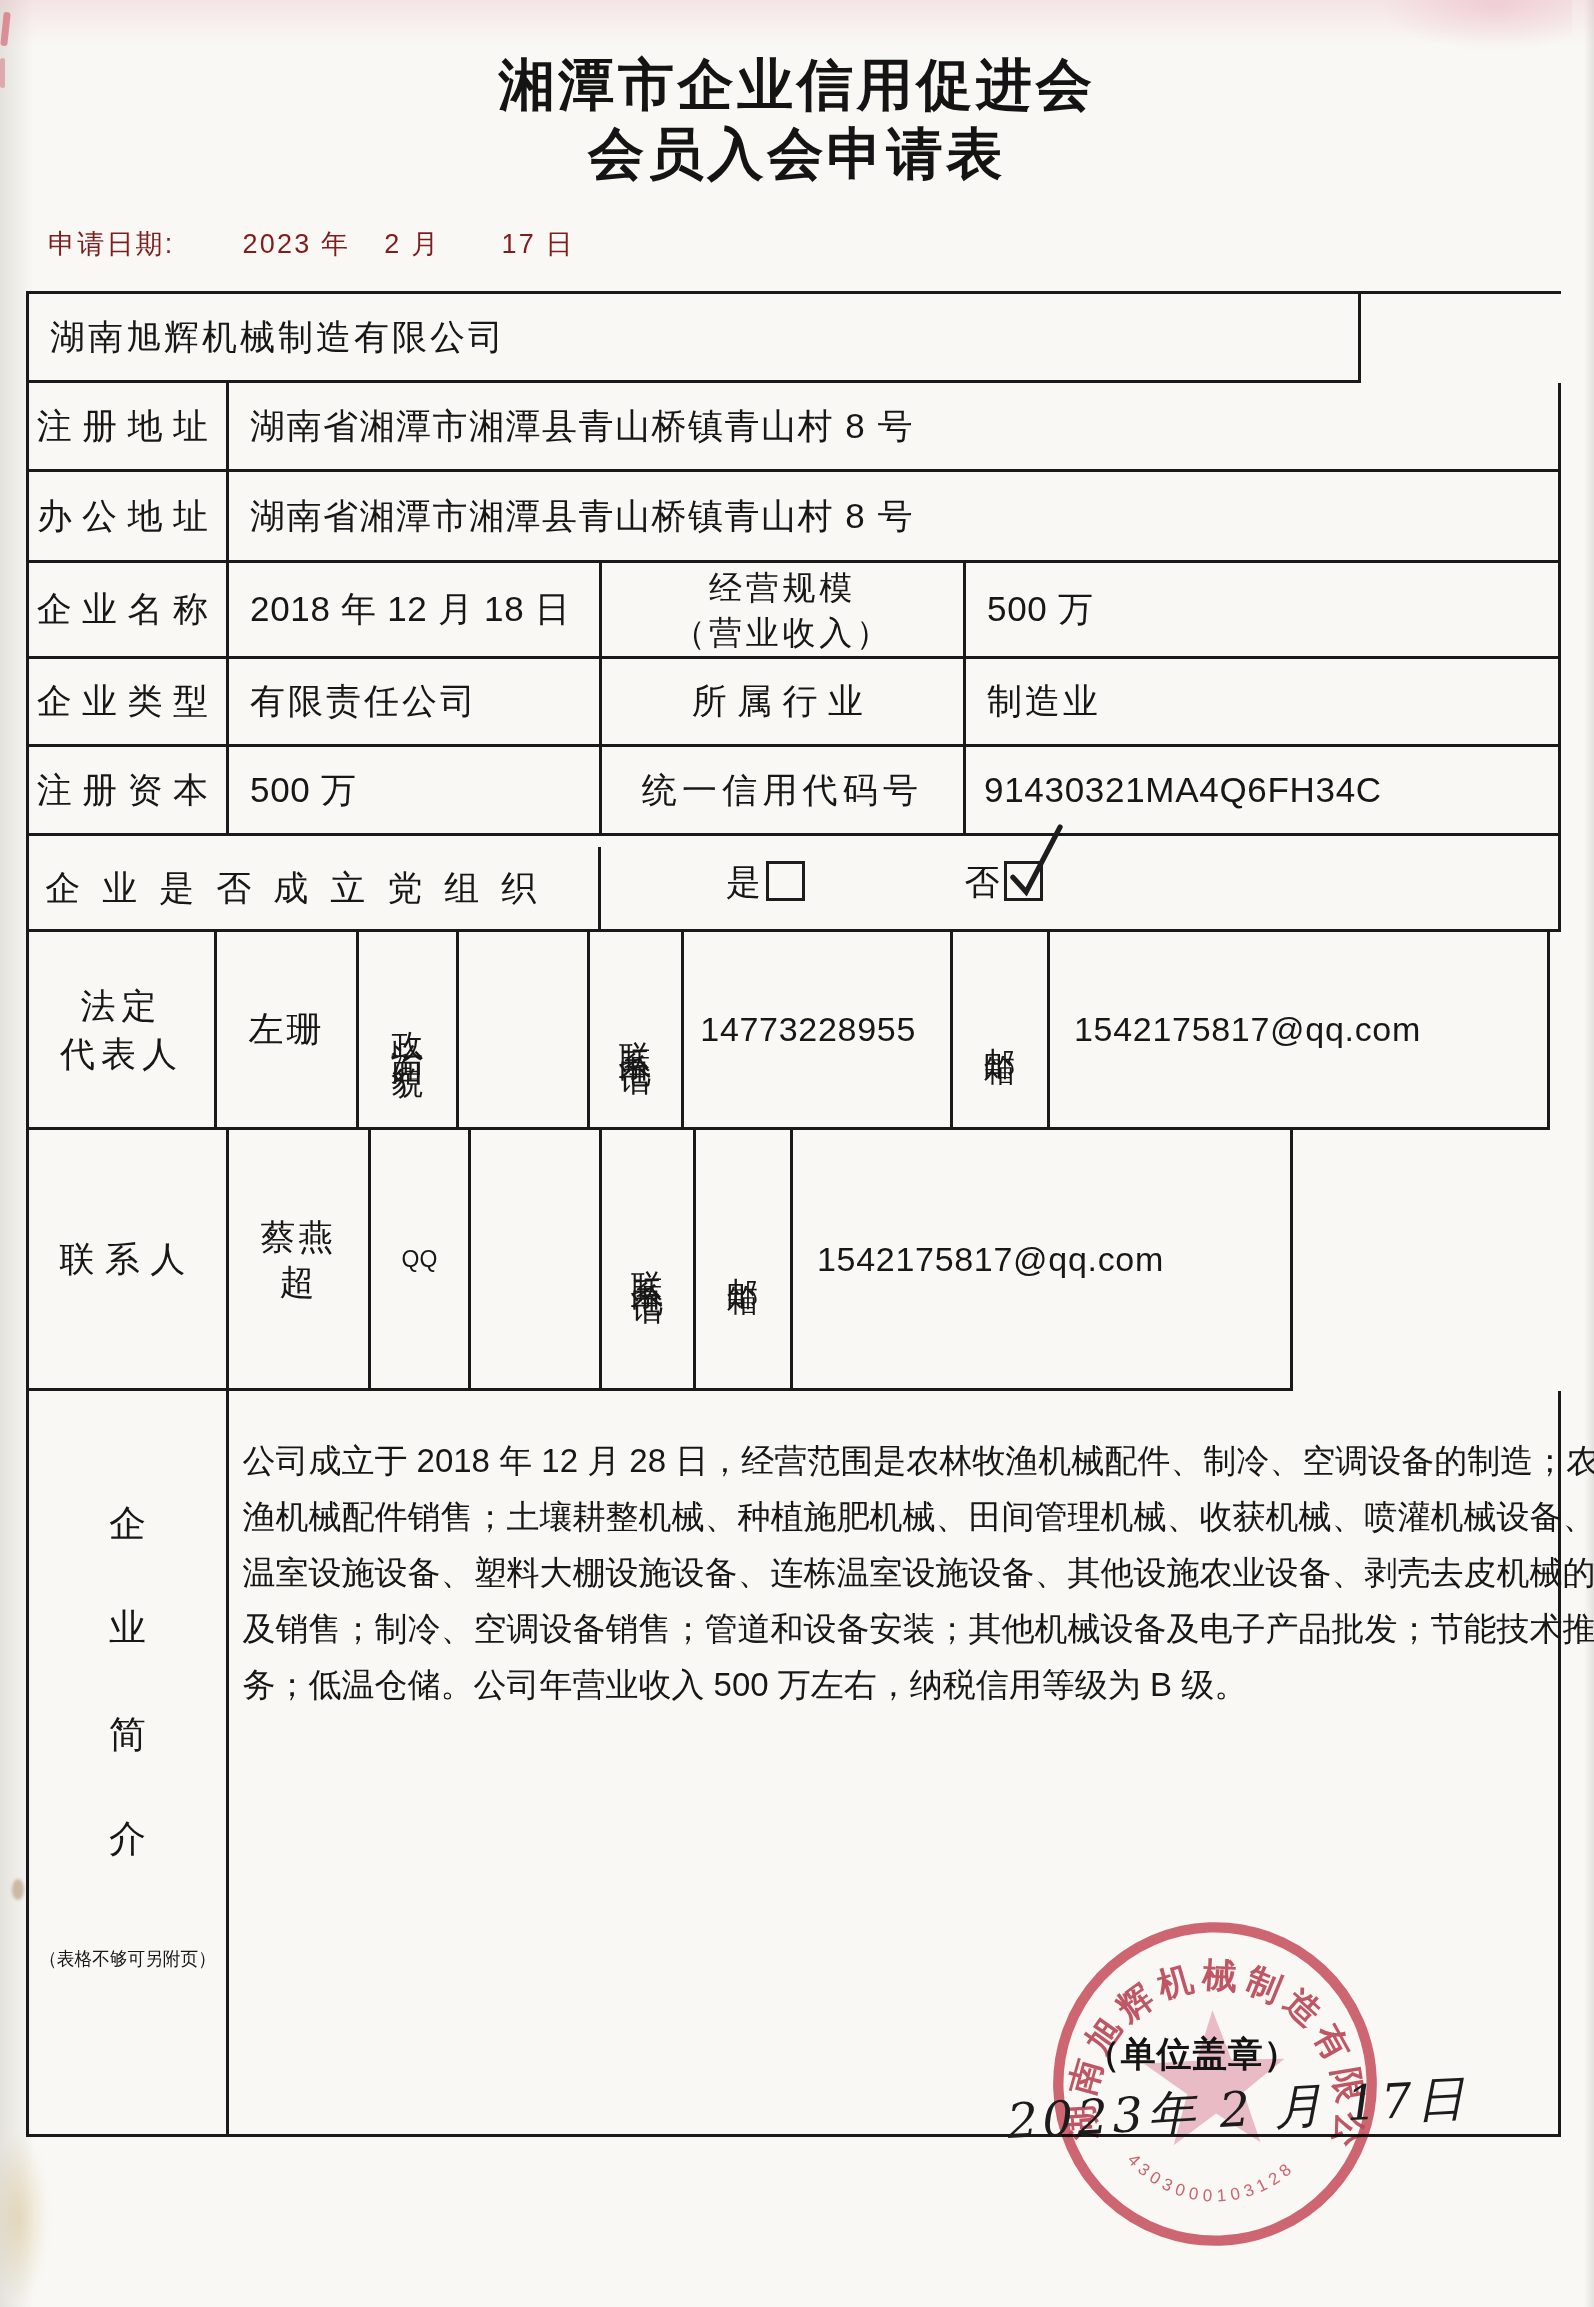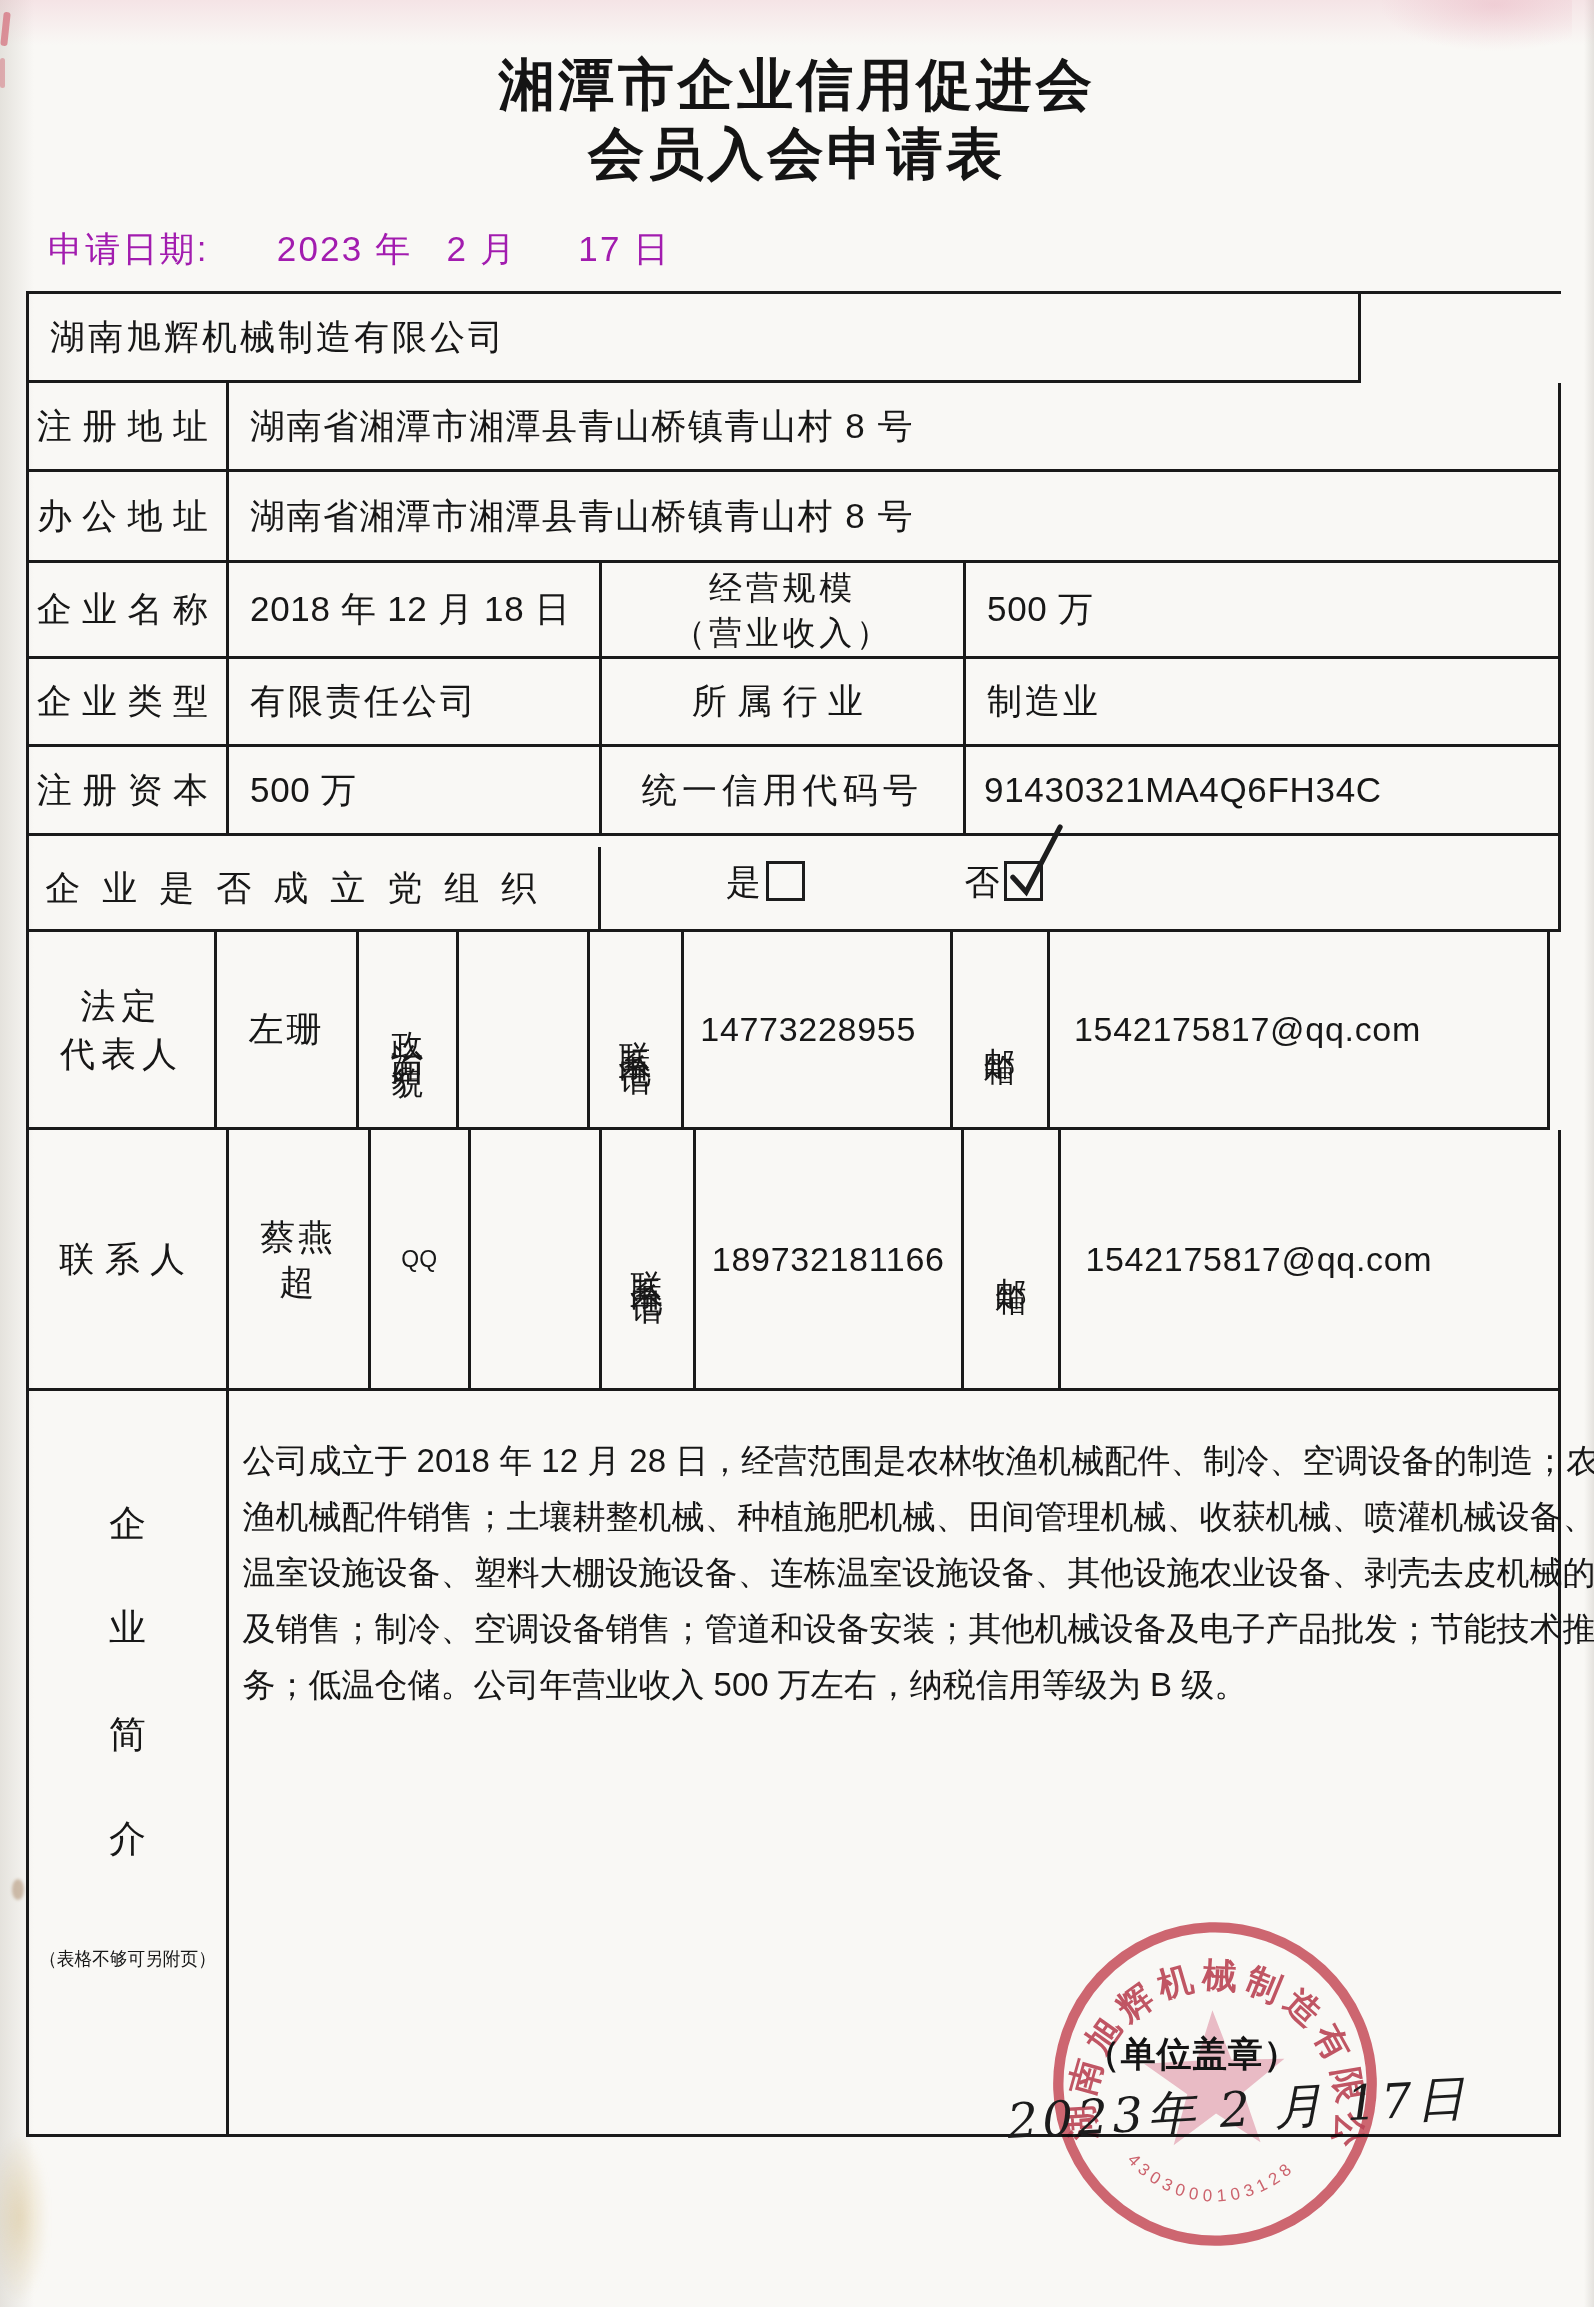--- a/index.html
+++ b/index.html
@@ -26,21 +26,21 @@
   .speck{position:absolute;left:12px;top:1879px;width:12px;height:21px;background:rgba(138,90,42,.35);border-radius:50%;filter:blur(1.5px);}
 
   .title1,.title2{
     position:absolute;left:0;width:100%;text-align:center;
     font-family:"Liberation Serif","DejaVu Serif",serif;
     font-weight:bold;font-size:56px;letter-spacing:3.7px;color:#141414;
   }
   .title1{top:48px;}
   .title2{top:117px;}
 
-  .apply-date{position:absolute;left:48px;top:226px;font-size:35px;letter-spacing:2.2px;white-space:nowrap;color:#a21caf;}
+  .apply-date{position:absolute;left:48px;top:226px;font-size:27px;letter-spacing:2.2px;white-space:nowrap;color:#7f1d1d;}
   .apply-date .v-year{margin-left:68px;}
   .apply-date .v-month{margin-left:34px;}
   .apply-date .v-day{margin-left:61px;}
 
   .tbl{position:absolute;left:26px;top:291px;width:1532px;
        border-left:3.7px solid #1a1a1a;border-top:3.7px solid #1a1a1a;}
   .tr{display:flex;width:1532px;}
   .td{box-sizing:border-box;border-right:3.7px solid #1a1a1a;border-bottom:3.7px solid #1a1a1a;
       display:flex;align-items:center;overflow:visible;position:relative;font-size:35px;}
   .lbl{justify-content:center;letter-spacing:10.4px;text-align:center;}
@@ -164,21 +164,20 @@
 
     <div class="tr" style="height:261px">
       <div class="td lbl" style="width:200px">联系人</div>
       <div class="td two-line" style="width:142px;letter-spacing:3px;line-height:45px">
         <span>蔡燕</span>
         <span>超</span>
       </div>
       <div class="td" style="width:100px;justify-content:center;font-size:23px">QQ</div>
       <div class="td" style="width:131px"></div>
       <div class="td vtext" style="width:94px;letter-spacing:7.4px">联系电话</div>
-      <div class="td val num" style="width:269px;padding-left:16.3px;font-size:34px">189732181166</div>
       <div class="td vtext" style="width:97px;letter-spacing:7.4px">邮箱</div>
       <div class="td val num" style="width:500px;padding-left:24px;font-size:34px">1542175817@qq.com</div>
     </div>
 
     <div class="tr" style="height:746px">
       <div class="td profile-lbl" style="width:200px">
         <span class="pchar" style="top:108px">企</span>
         <span class="pchar" style="top:212px">业</span>
         <span class="pchar" style="top:319px">简</span>
         <span class="pchar" style="top:423px">介</span>

